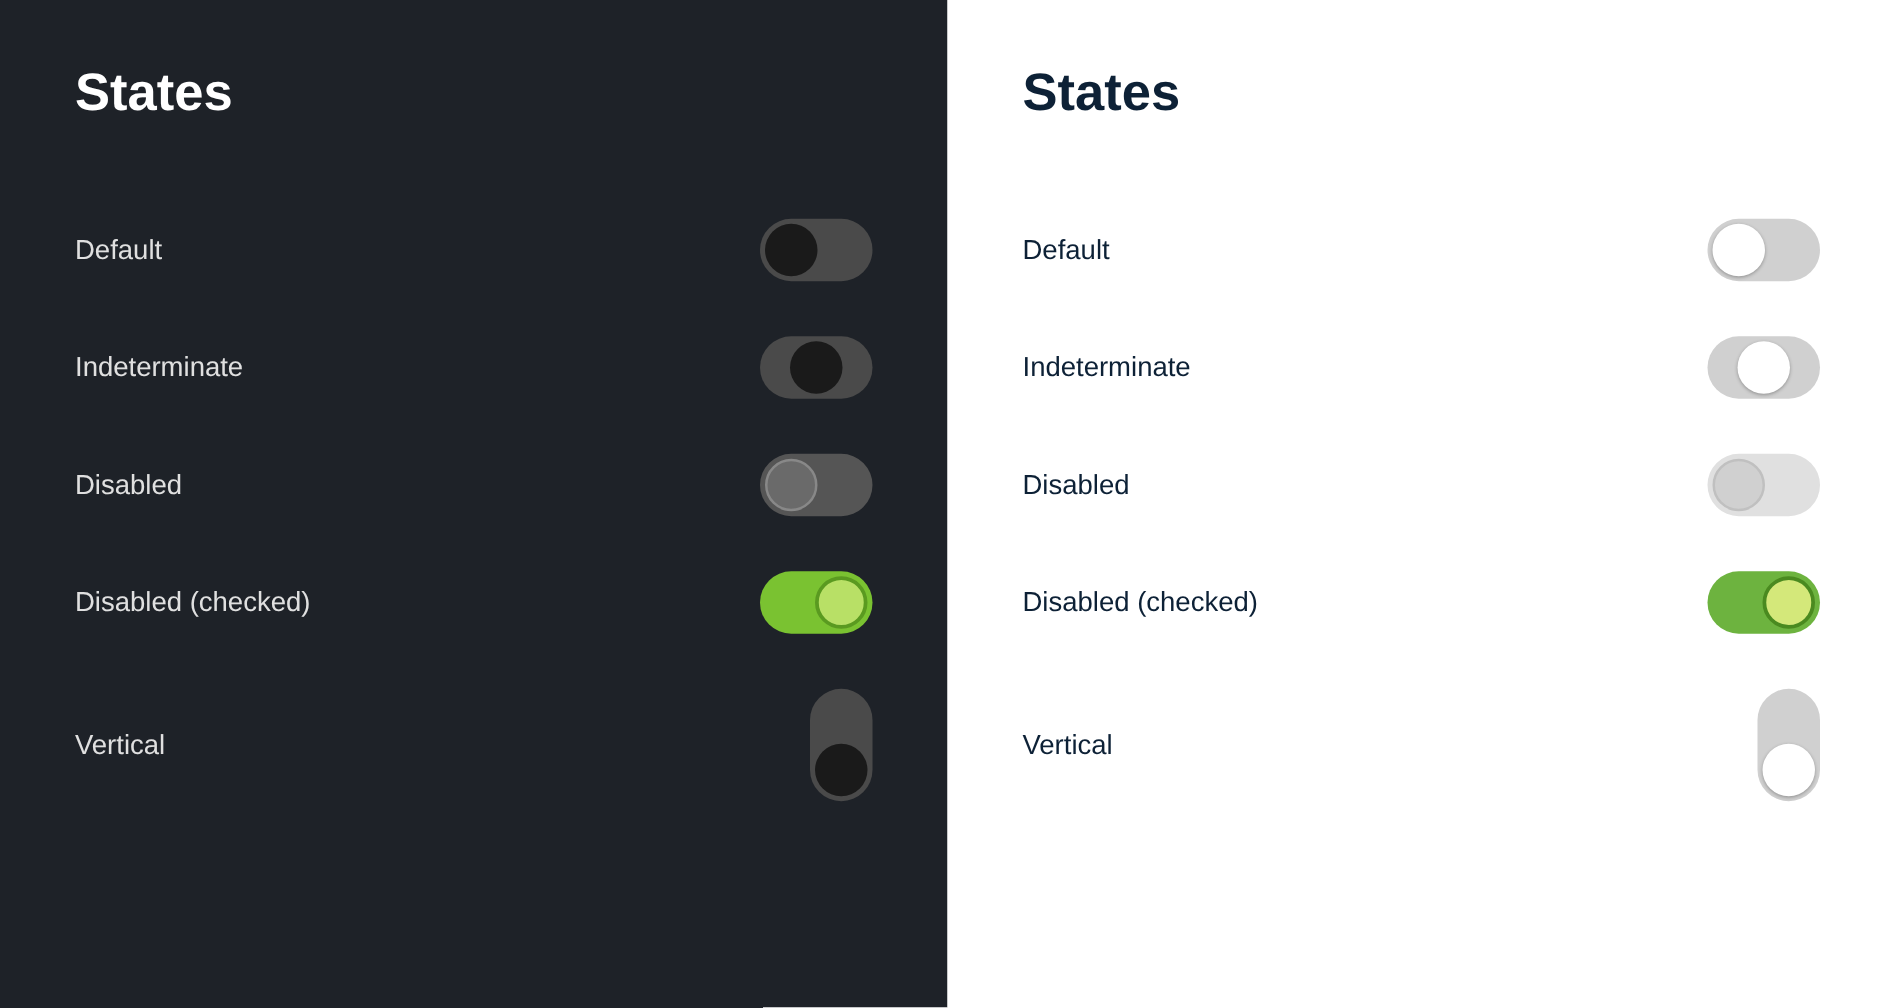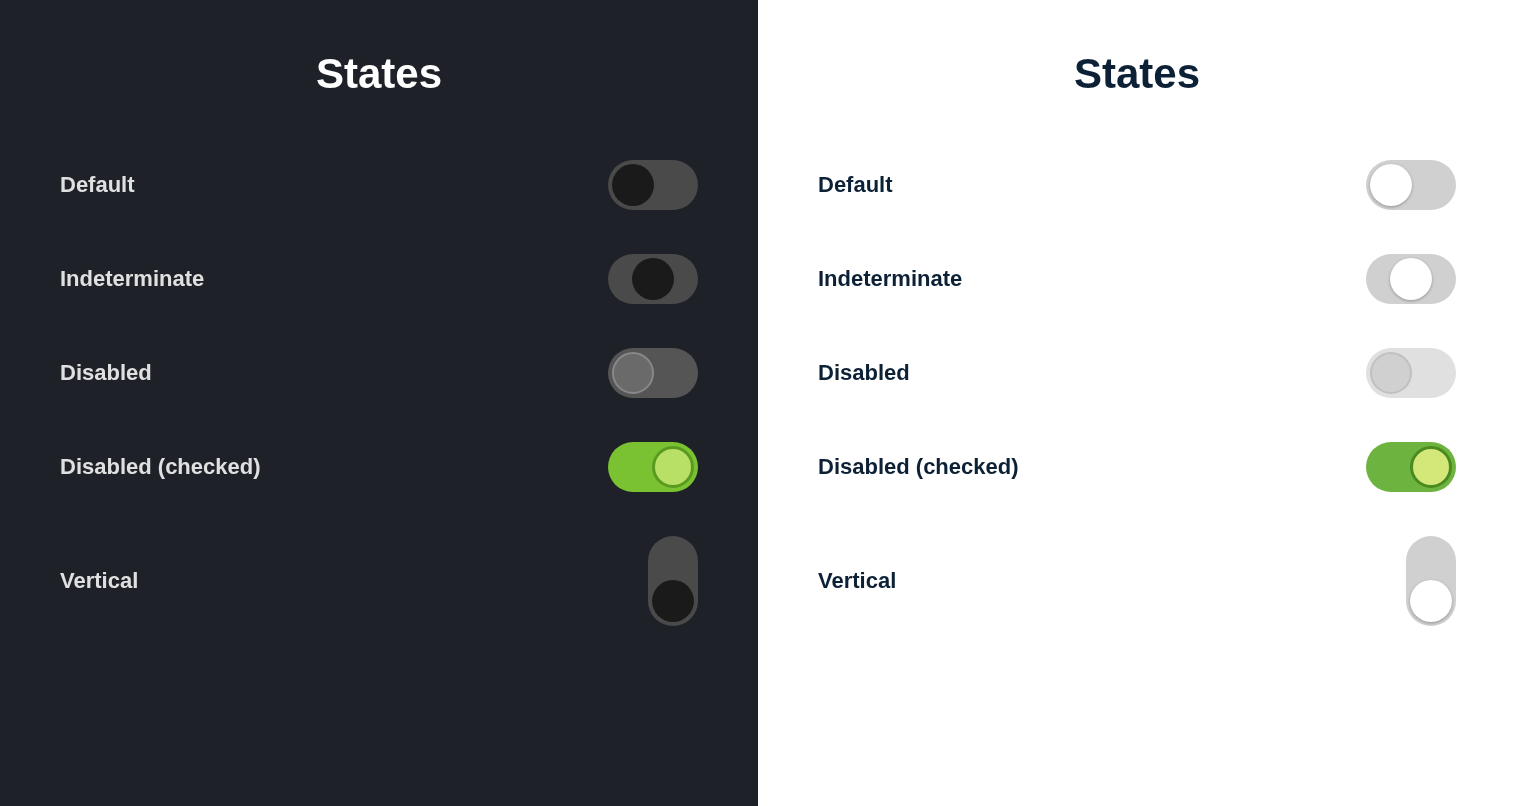--- a/index.html
+++ b/index.html
@@ -24,42 +24,41 @@
       background-color: #1e2228;
     }
 
     .panel-light {
       background-color: #ffffff;
     }
 
     .panel-title {
       font-size: 42px;
       font-weight: 800;
-      margin-bottom: 40px;
-      text-align: center;
+      margin-bottom: 55px;
     }
 
     .panel-dark .panel-title {
       color: #ffffff;
     }
 
     .panel-light .panel-title {
       color: #0d2136;
     }
 
     .state-row {
       display: flex;
       align-items: center;
       justify-content: space-between;
       padding: 22px 0;
     }
 
     .state-label {
       font-size: 22px;
-      font-weight: 700;
+      font-weight: 400;
     }
 
     .panel-dark .state-label {
       color: #e0e0e0;
     }
 
     .panel-light .state-label {
       color: #0d2136;
     }
 

